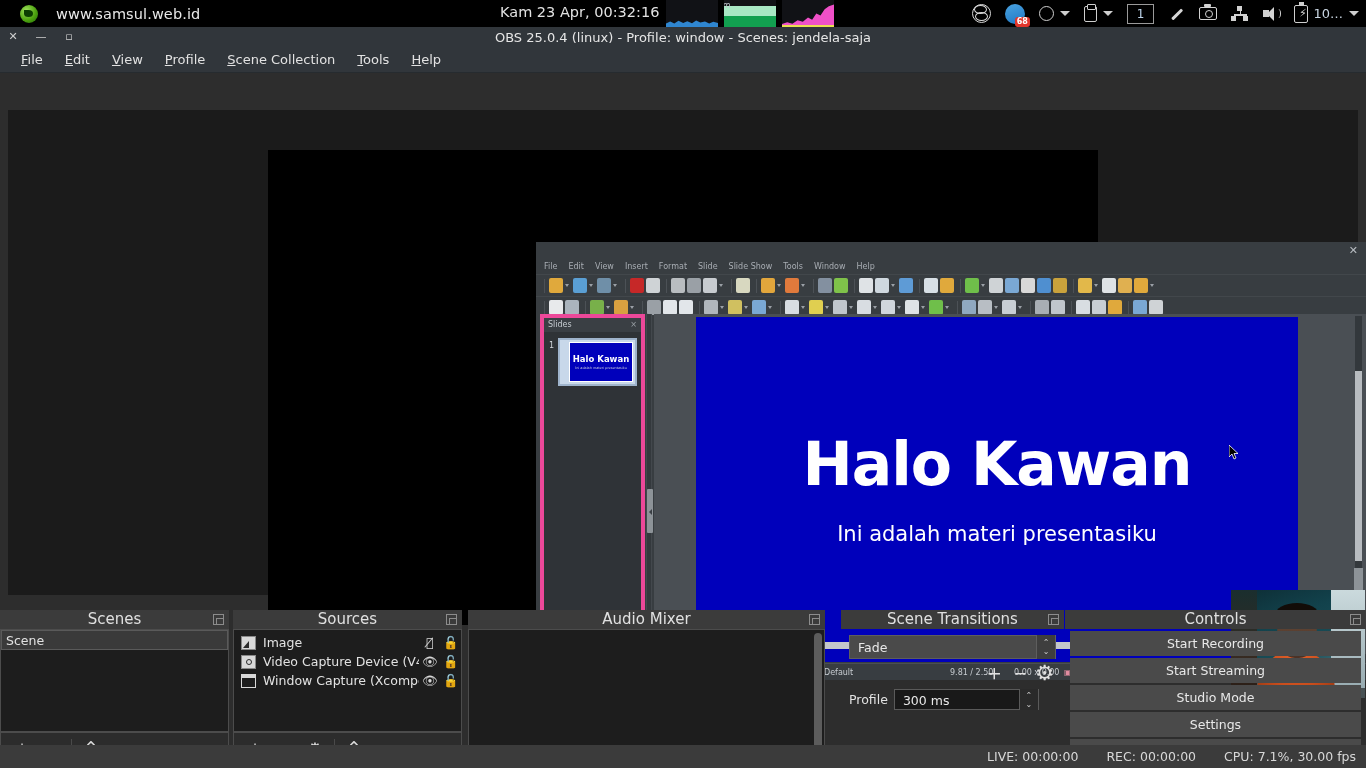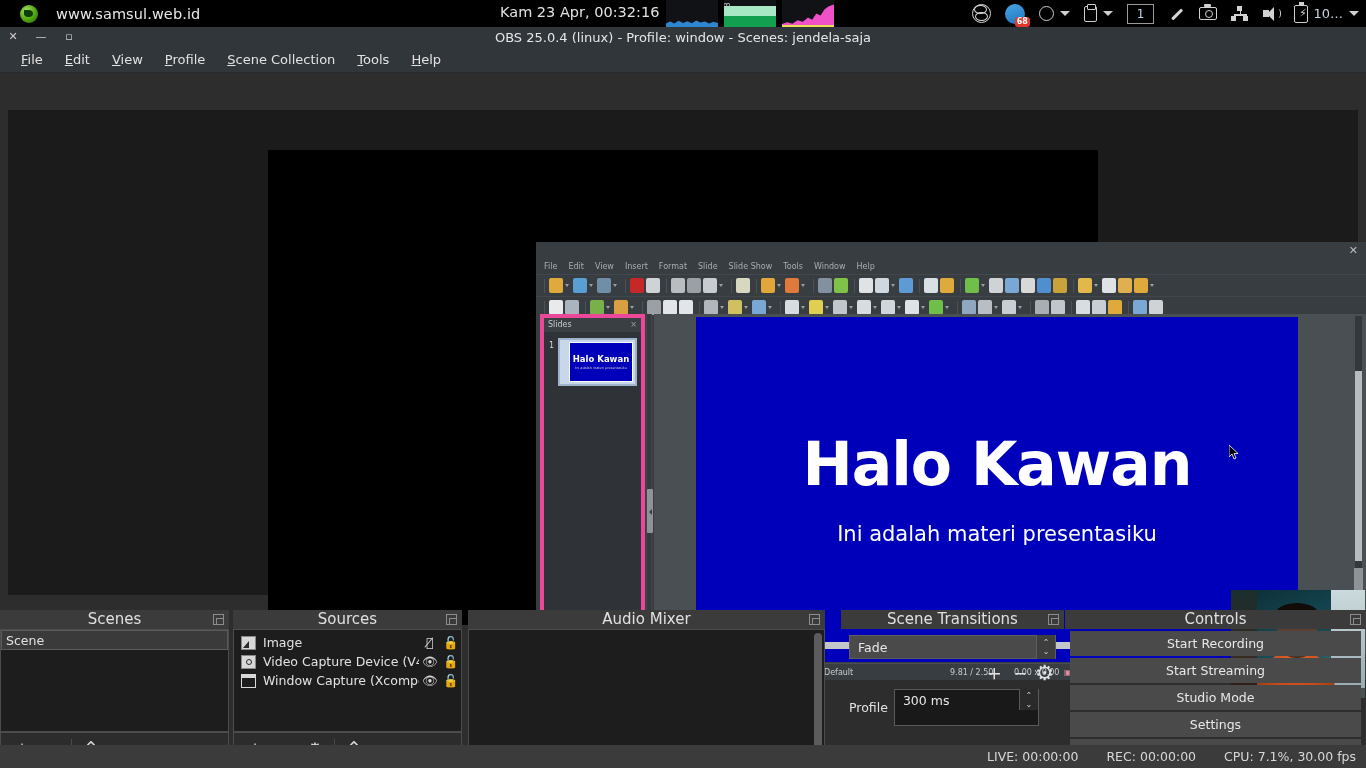--- a/index.html
+++ b/index.html
@@ -320,21 +320,21 @@
   .spin-btn {
     position:absolute; right:0; top:-1px; width:19px; height:24px; background:#3e3e3e;
     border-left:1px solid #5e5e5e; display:flex; flex-direction:column;
     align-items:center; justify-content:center; gap:2px; color:#cfcfcf; font-size:8px; line-height:7px;
   }
   .trans-tools { display:flex; align-items:center; justify-content:flex-end;
     padding-right: 10px; height: 28px; gap: 4px; color:#e0e0e0; }
   .trans-dur { display:flex; align-items:center; padding-left:8px; margin-top: 2px; }
   .trans-dur .lbl { color:#e2e2e2; font-size:12.5px; margin-right:6px; }
   .trans-dur .box {
-    position:relative; width:145px; height:37px; background:#191919; border:1px solid #5a5a5a;
+    position:relative; width:145px; height:21px; background:#191919; border:1px solid #5a5a5a;
     color:#e8e8e8; font-size:12.5px; line-height:21px; padding-left:8px;
   }
 
   .ctrl-btn {
     height: 25px; margin: 2px 5px 0 5px; background: #4a4a4a;
     color: #e8e8e8; font-size: 12.5px; text-align: center; line-height: 25px;
   }
 
   #obs-status {
     position: absolute; left: 0; bottom: 0; width: 1366px; height: 23px;

